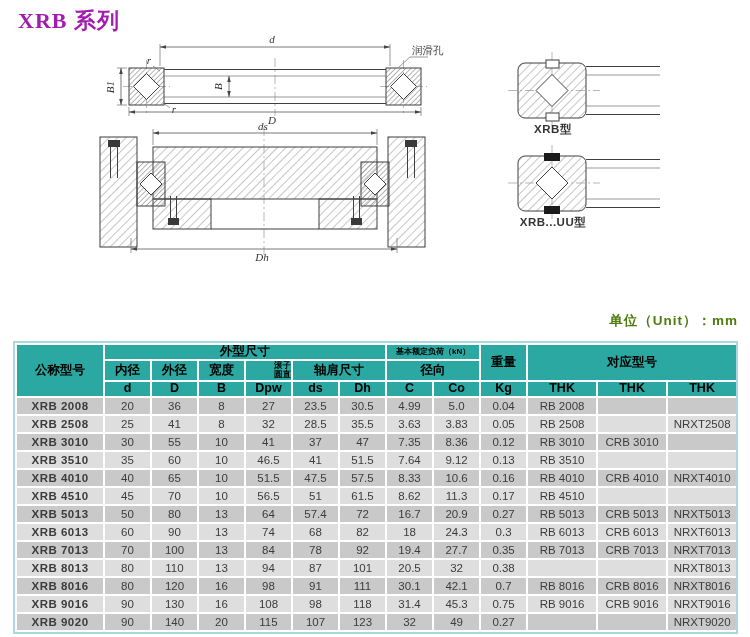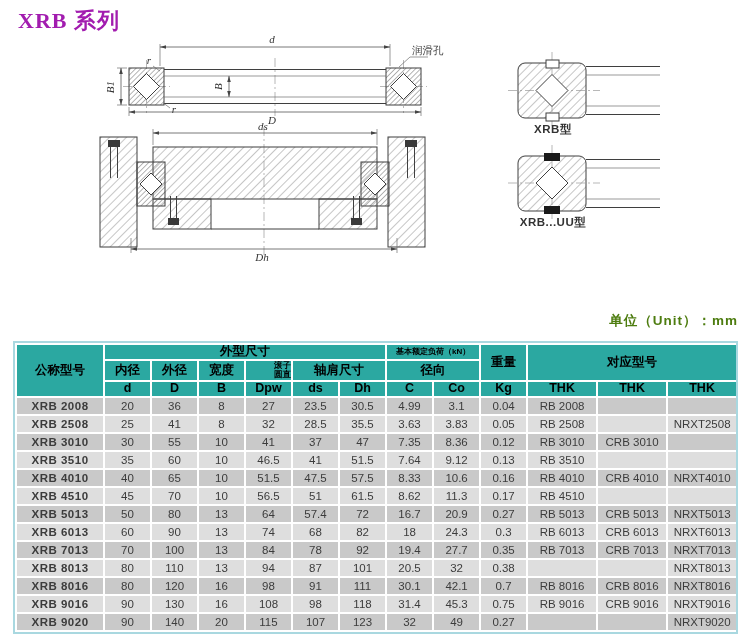--- a/index.html
+++ b/index.html
@@ -220,21 +220,21 @@
       <tbody>
           <tr class="dark">
             <td class="model">XRB 2008</td>
             <td class="num">20</td>
             <td class="num">36</td>
             <td class="num">8</td>
             <td class="num">27</td>
             <td class="num">23.5</td>
             <td class="num">30.5</td>
             <td class="num">4.99</td>
-            <td class="num">3.1</td>
+            <td class="num">5.0</td>
             <td class="num">0.04</td>
             <td class="thk">RB 2008</td>
             <td class="thk"></td>
             <td class="thk"></td>
           </tr>
           <tr class="light">
             <td class="model">XRB 2508</td>
             <td class="num">25</td>
             <td class="num">41</td>
             <td class="num">8</td>

